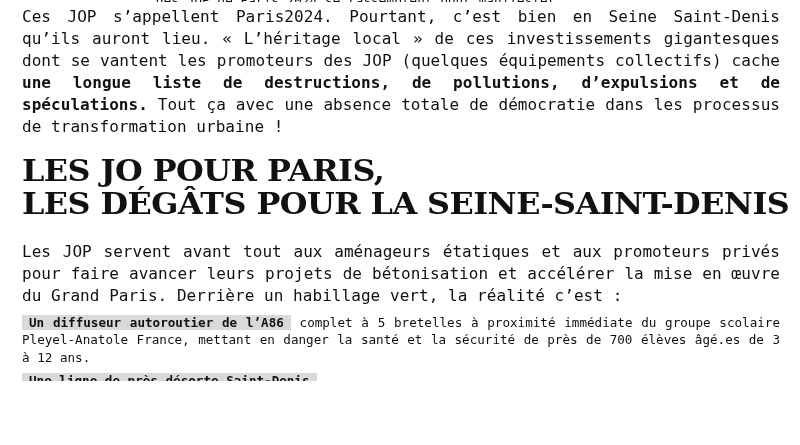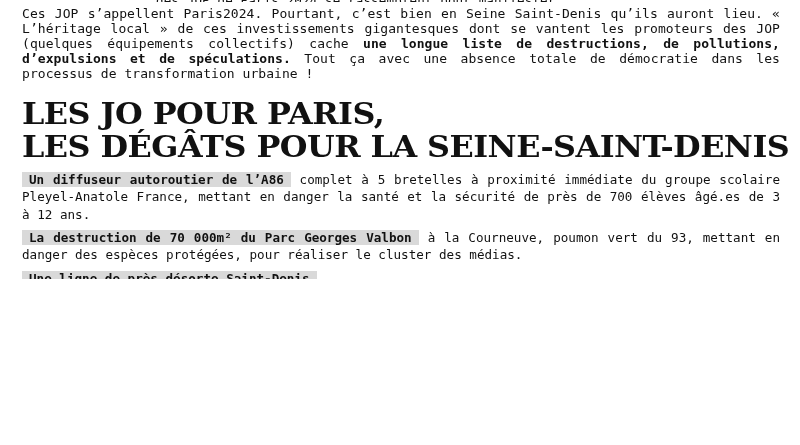--- a/index.html
+++ b/index.html
@@ -35,38 +35,38 @@
     letter-spacing: 0.1px;
     color: #111;
     height: 10px;
     overflow: hidden;
     margin-left: 134px;
     margin-bottom: 4px;
   }
 
   p.body-para {
     font-family: "DejaVu Sans Mono", monospace;
-    font-size: 13px;
-    line-height: 15px;
+    font-size: 16px;
+    line-height: 22px;
     letter-spacing: 0.05px;
     text-align: justify;
     margin: 0;
     padding: 0;
   }
   .intro-para {
     margin-top: 8px;
   }
   b, .bold {
     font-weight: bold;
   }
 
   
   .headline {
     margin-top: 18px;
-    margin-bottom: 9px;
+    margin-bottom: 22px;
     font-family: "DejaVu Serif", serif;
     font-weight: bold;
     color: #111111;
     line-height: 0.98;
     letter-spacing: -0.5px;
   }
   .headline-l1 {
     font-size: 30px;
     display: block;
     transform: scaleX(1.06);
@@ -116,21 +116,21 @@
 
     <div class="clipped-line">des JOP de Paris 2024 se rassemblent pour manifester.</div>
 
     <p class="body-para intro-para"><span>Ces JOP s’appellent Paris2024. Pourtant, c’est bien en Seine Saint-Denis qu’ils auront lieu. « L’héritage local » de ces investissements gigantesques dont se vantent les promoteurs des JOP (quelques équipements collectifs) cache </span><b>une longue liste de destructions, de pollutions, d’expulsions et de spéculations.</b><span> Tout ça avec une absence totale de démocratie dans les processus de transformation urbaine !</span></p>
 
     <div class="headline">
       <span class="headline-l1">LES JO POUR PARIS,</span>
       <span class="headline-l2">LES DÉGÂTS POUR LA SEINE-SAINT-DENIS</span>
     </div>
 
+    <p class="body-para lead">Les JOP servent avant tout aux aménageurs étatiques et aux promoteurs privés pour faire avancer leurs projets de bétonisation et accélérer la mise en œuvre du Grand Paris. Derrière un habillage vert, la réalité c’est :</p>
 
     <ul class="items">
       <li><span class="hl">Un diffuseur autoroutier de l’A86</span><span> complet à 5 bretelles à proximité immédiate du groupe scolaire Pleyel-Anatole France, mettant en danger la santé et la sécurité de près de 700 élèves âgé.es de 3 à 12 ans.</span></li>
-      <li><span class="hl">La destruction de 70 000m² du Parc Georges Valbon</span><span> à la Courneuve, poumon vert du 93, mettant en danger des espèces protégées, pour réaliser le cluster des médias.</span></li>
       <li class="last-clip"><span class="hl">Une ligne de près désorte Saint-Denis</span><span> ...</span></li>
     </ul>
 
   </div>
 </div>
 
 </body></html>

